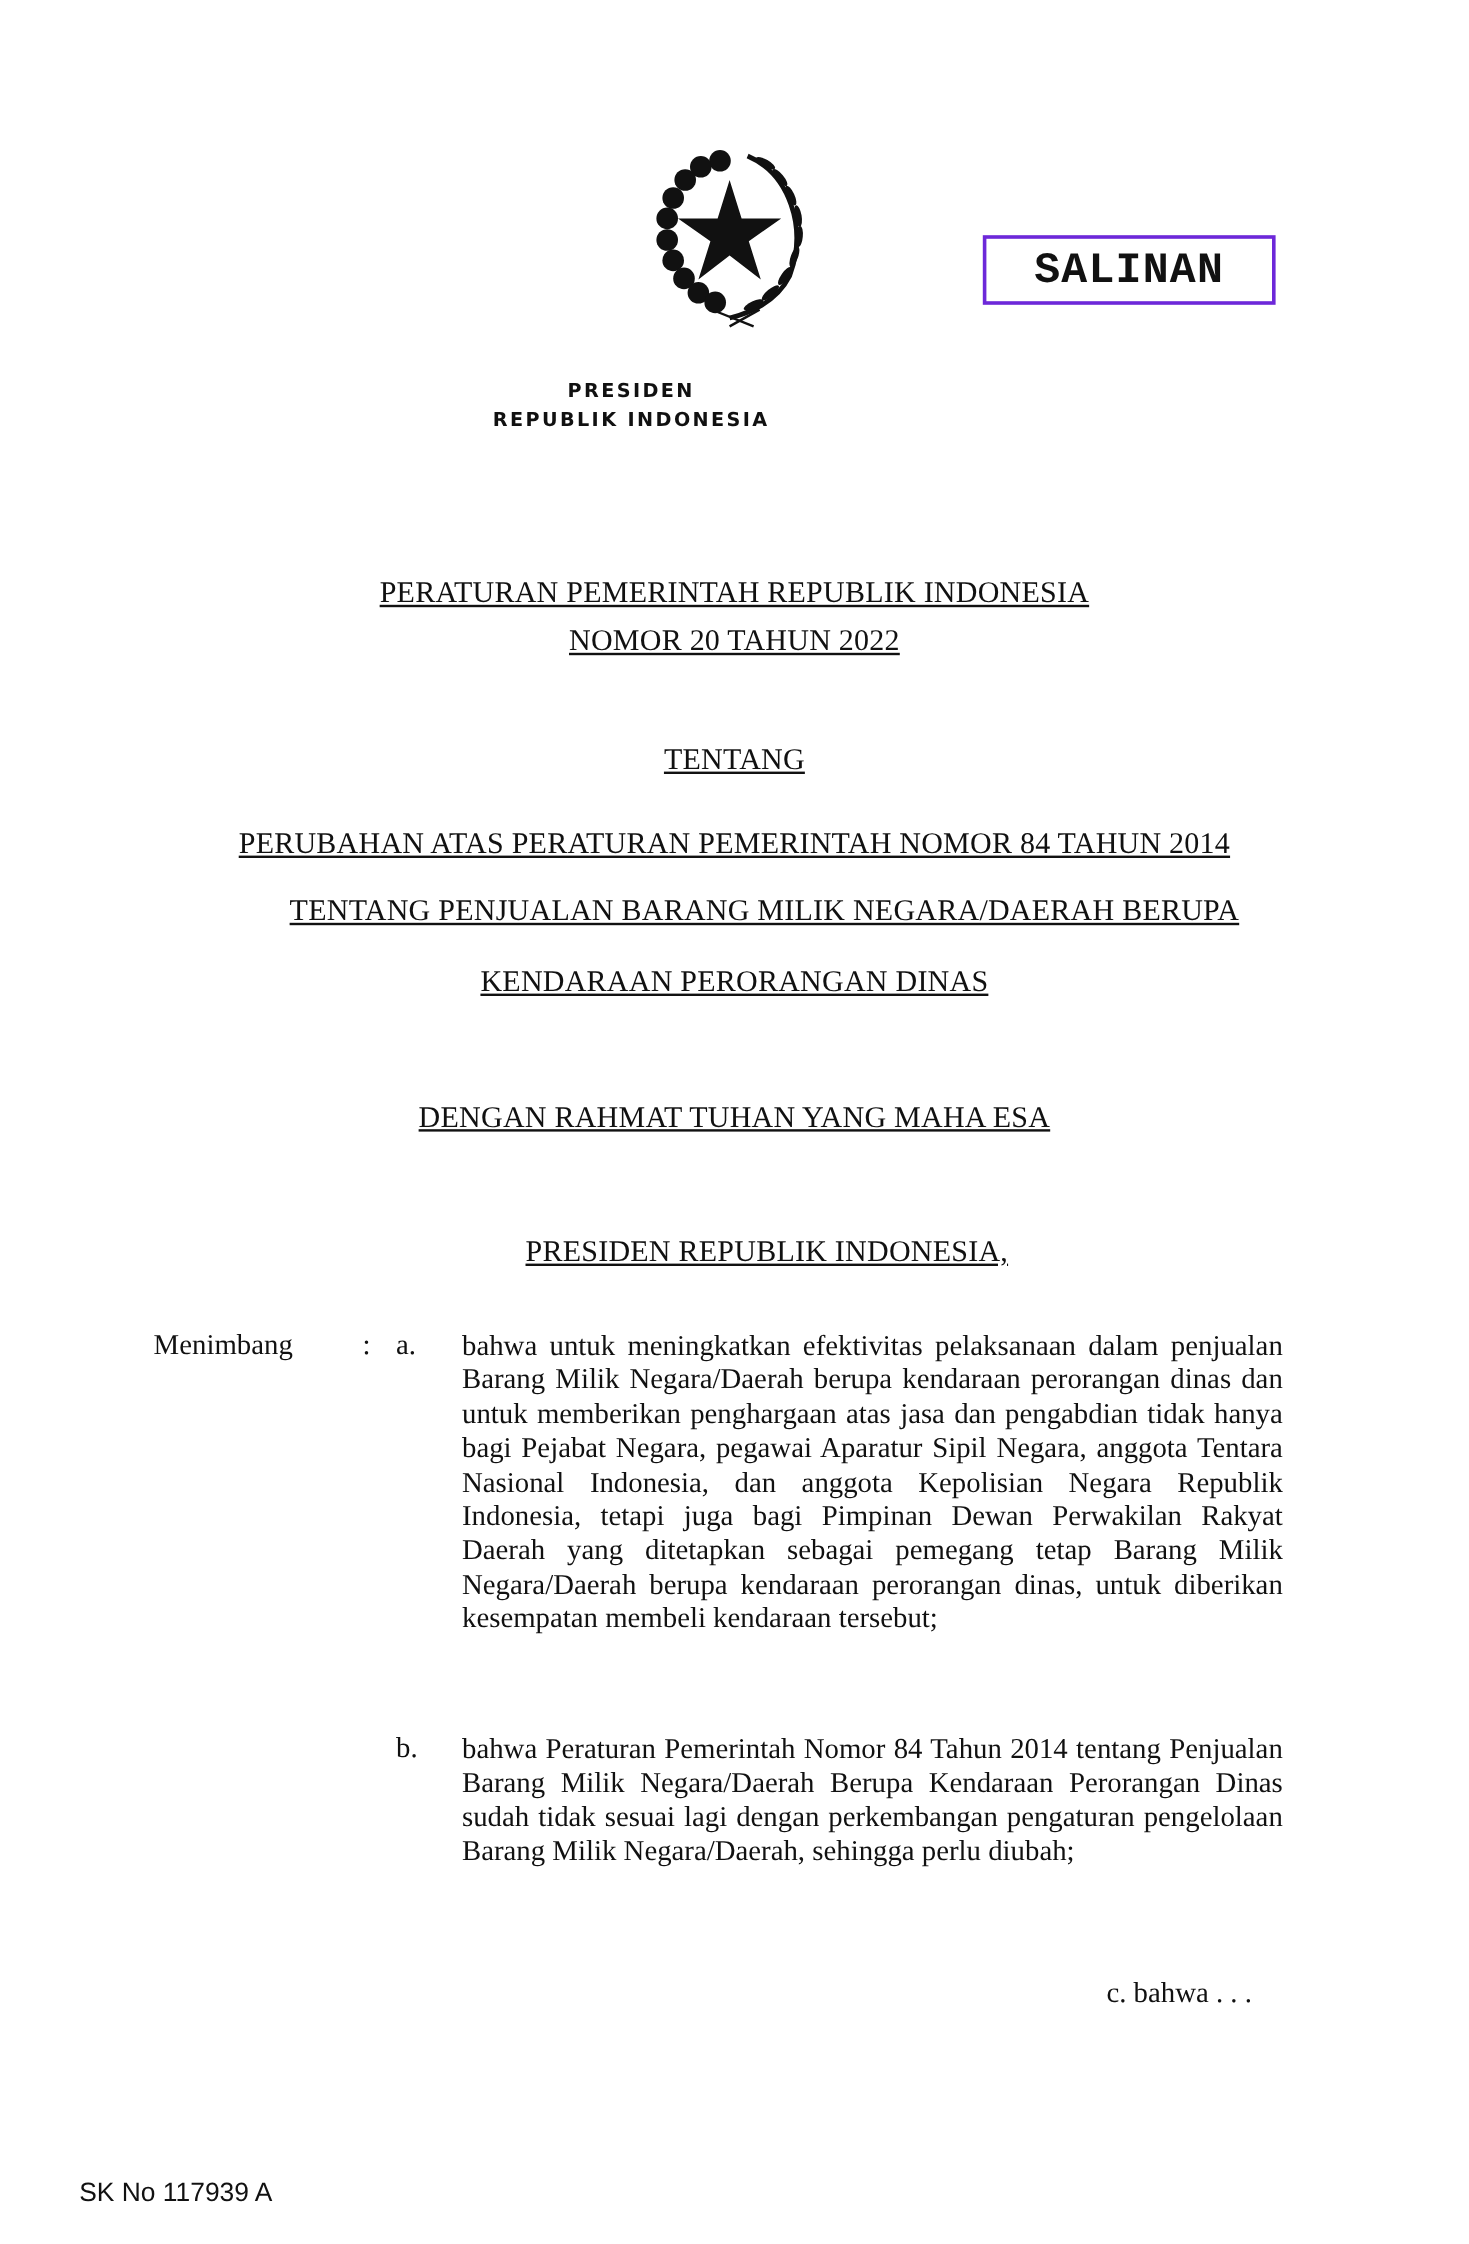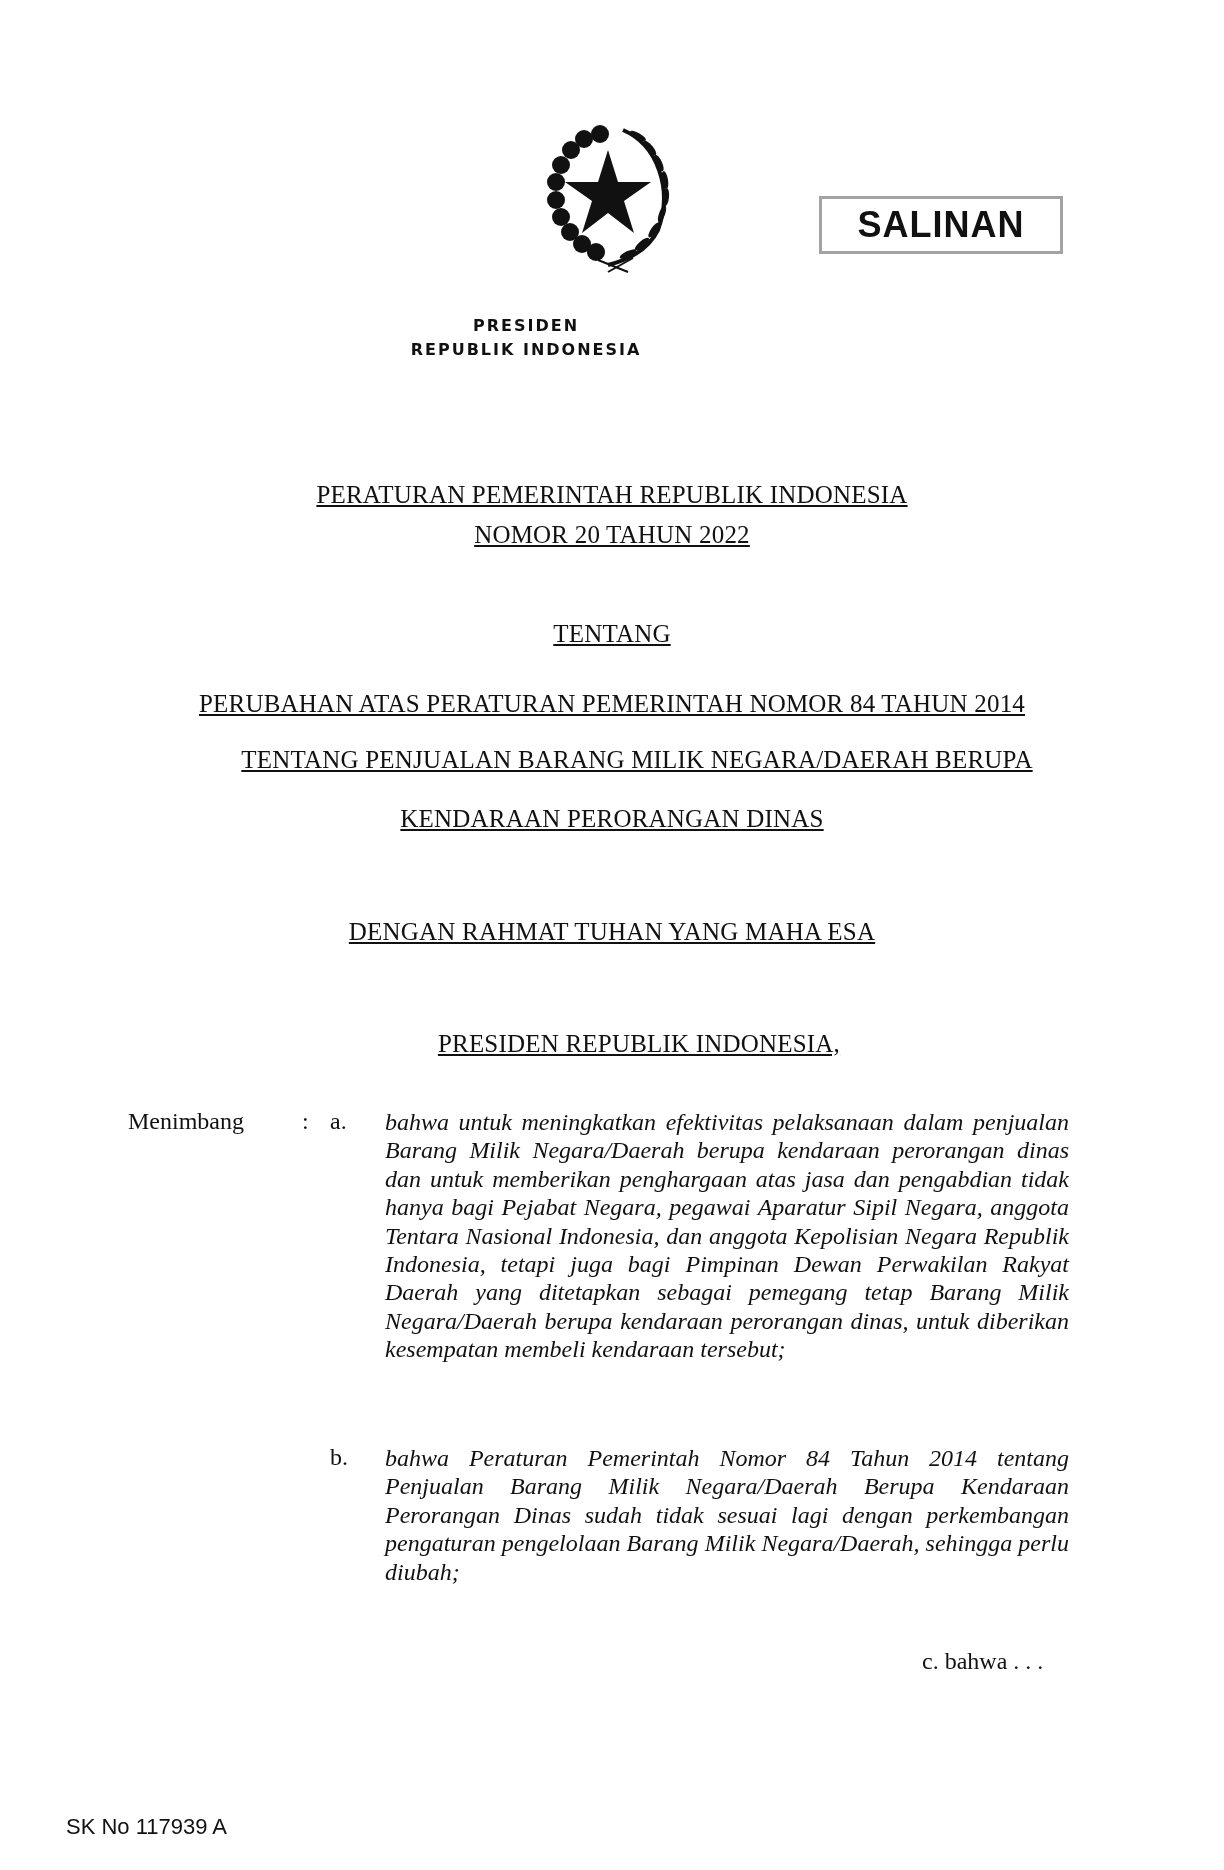--- a/index.html
+++ b/index.html
@@ -10,23 +10,23 @@
   .emblem { position: absolute; left: 538px; top: 120px; width: 140px; height: 180px; }
   .emblem-caption {
     position: absolute; left: 0; width: 1052px; text-align: center;
     font-family: "DejaVu Sans", "Liberation Sans", sans-serif; font-weight: bold;
     font-size: 16px; letter-spacing: 2px; color: #111;
   }
   .cap1 { top: 316px; }
   .cap2 { top: 340px; }
   .stamp {
     position: absolute; left: 819px; top: 196px; width: 244px; height: 58px;
-    border: 3px solid #a3a3a3; box-sizing: border-box;
+    border: 3px solid #6d28d9; box-sizing: border-box;
     display: flex; align-items: center; justify-content: center;
-    font-family: Liberation Sans, sans-serif; font-weight: bold; font-size: 36px; letter-spacing: 1px;
+    font-family: Liberation Mono, monospace; font-weight: bold; font-size: 36px; letter-spacing: 1px;
   }
   .heading {
     position: absolute; left: 0; width: 1224px; text-align: center;
     font-family: "Liberation Serif", serif; font-size: 25px; letter-spacing: 0.2px; text-decoration: underline;
   }
   .h1 { top: 481px; }
   .h2 { top: 521px; }
   .h3 { top: 620px; }
   .h4 { top: 690px; }
   .h5 { top: 746px; margin-left: 25px; }
@@ -37,21 +37,21 @@
   .considering { position: absolute; left: 0; top: 1108px; width: 1224px; }
   .label-menimbang {
     position: absolute; left: 128px; top: 0; font-family: "Liberation Serif", serif; font-size: 24px;
   }
   .colon { position: absolute; left: 302px; top: 0; font-family: "Liberation Serif", serif; font-size: 24px; }
   .item { position: absolute; left: 0; width: 1224px; }
   .item-letter { position: absolute; left: 330px; font-family: "Liberation Serif", serif; font-size: 24px; }
   .item-text {
     position: absolute; left: 385px; width: 684px;
     font-family: "Liberation Serif", serif; font-size: 24px; line-height: 28.4px;
-    text-align: justify; text-align-last: left; font-style: italic;
+    text-align: justify; text-align-last: left;
   }
   .item-a { top: 0; }
   .item-b { top: 336px; }
 
   .continuation {
     position: absolute; left: 922px; top: 1648px;
     font-family: Liberation Serif, serif; font-size: 24px;
   }
   .sk-number {
     position: absolute; left: 66px; top: 1814px;

